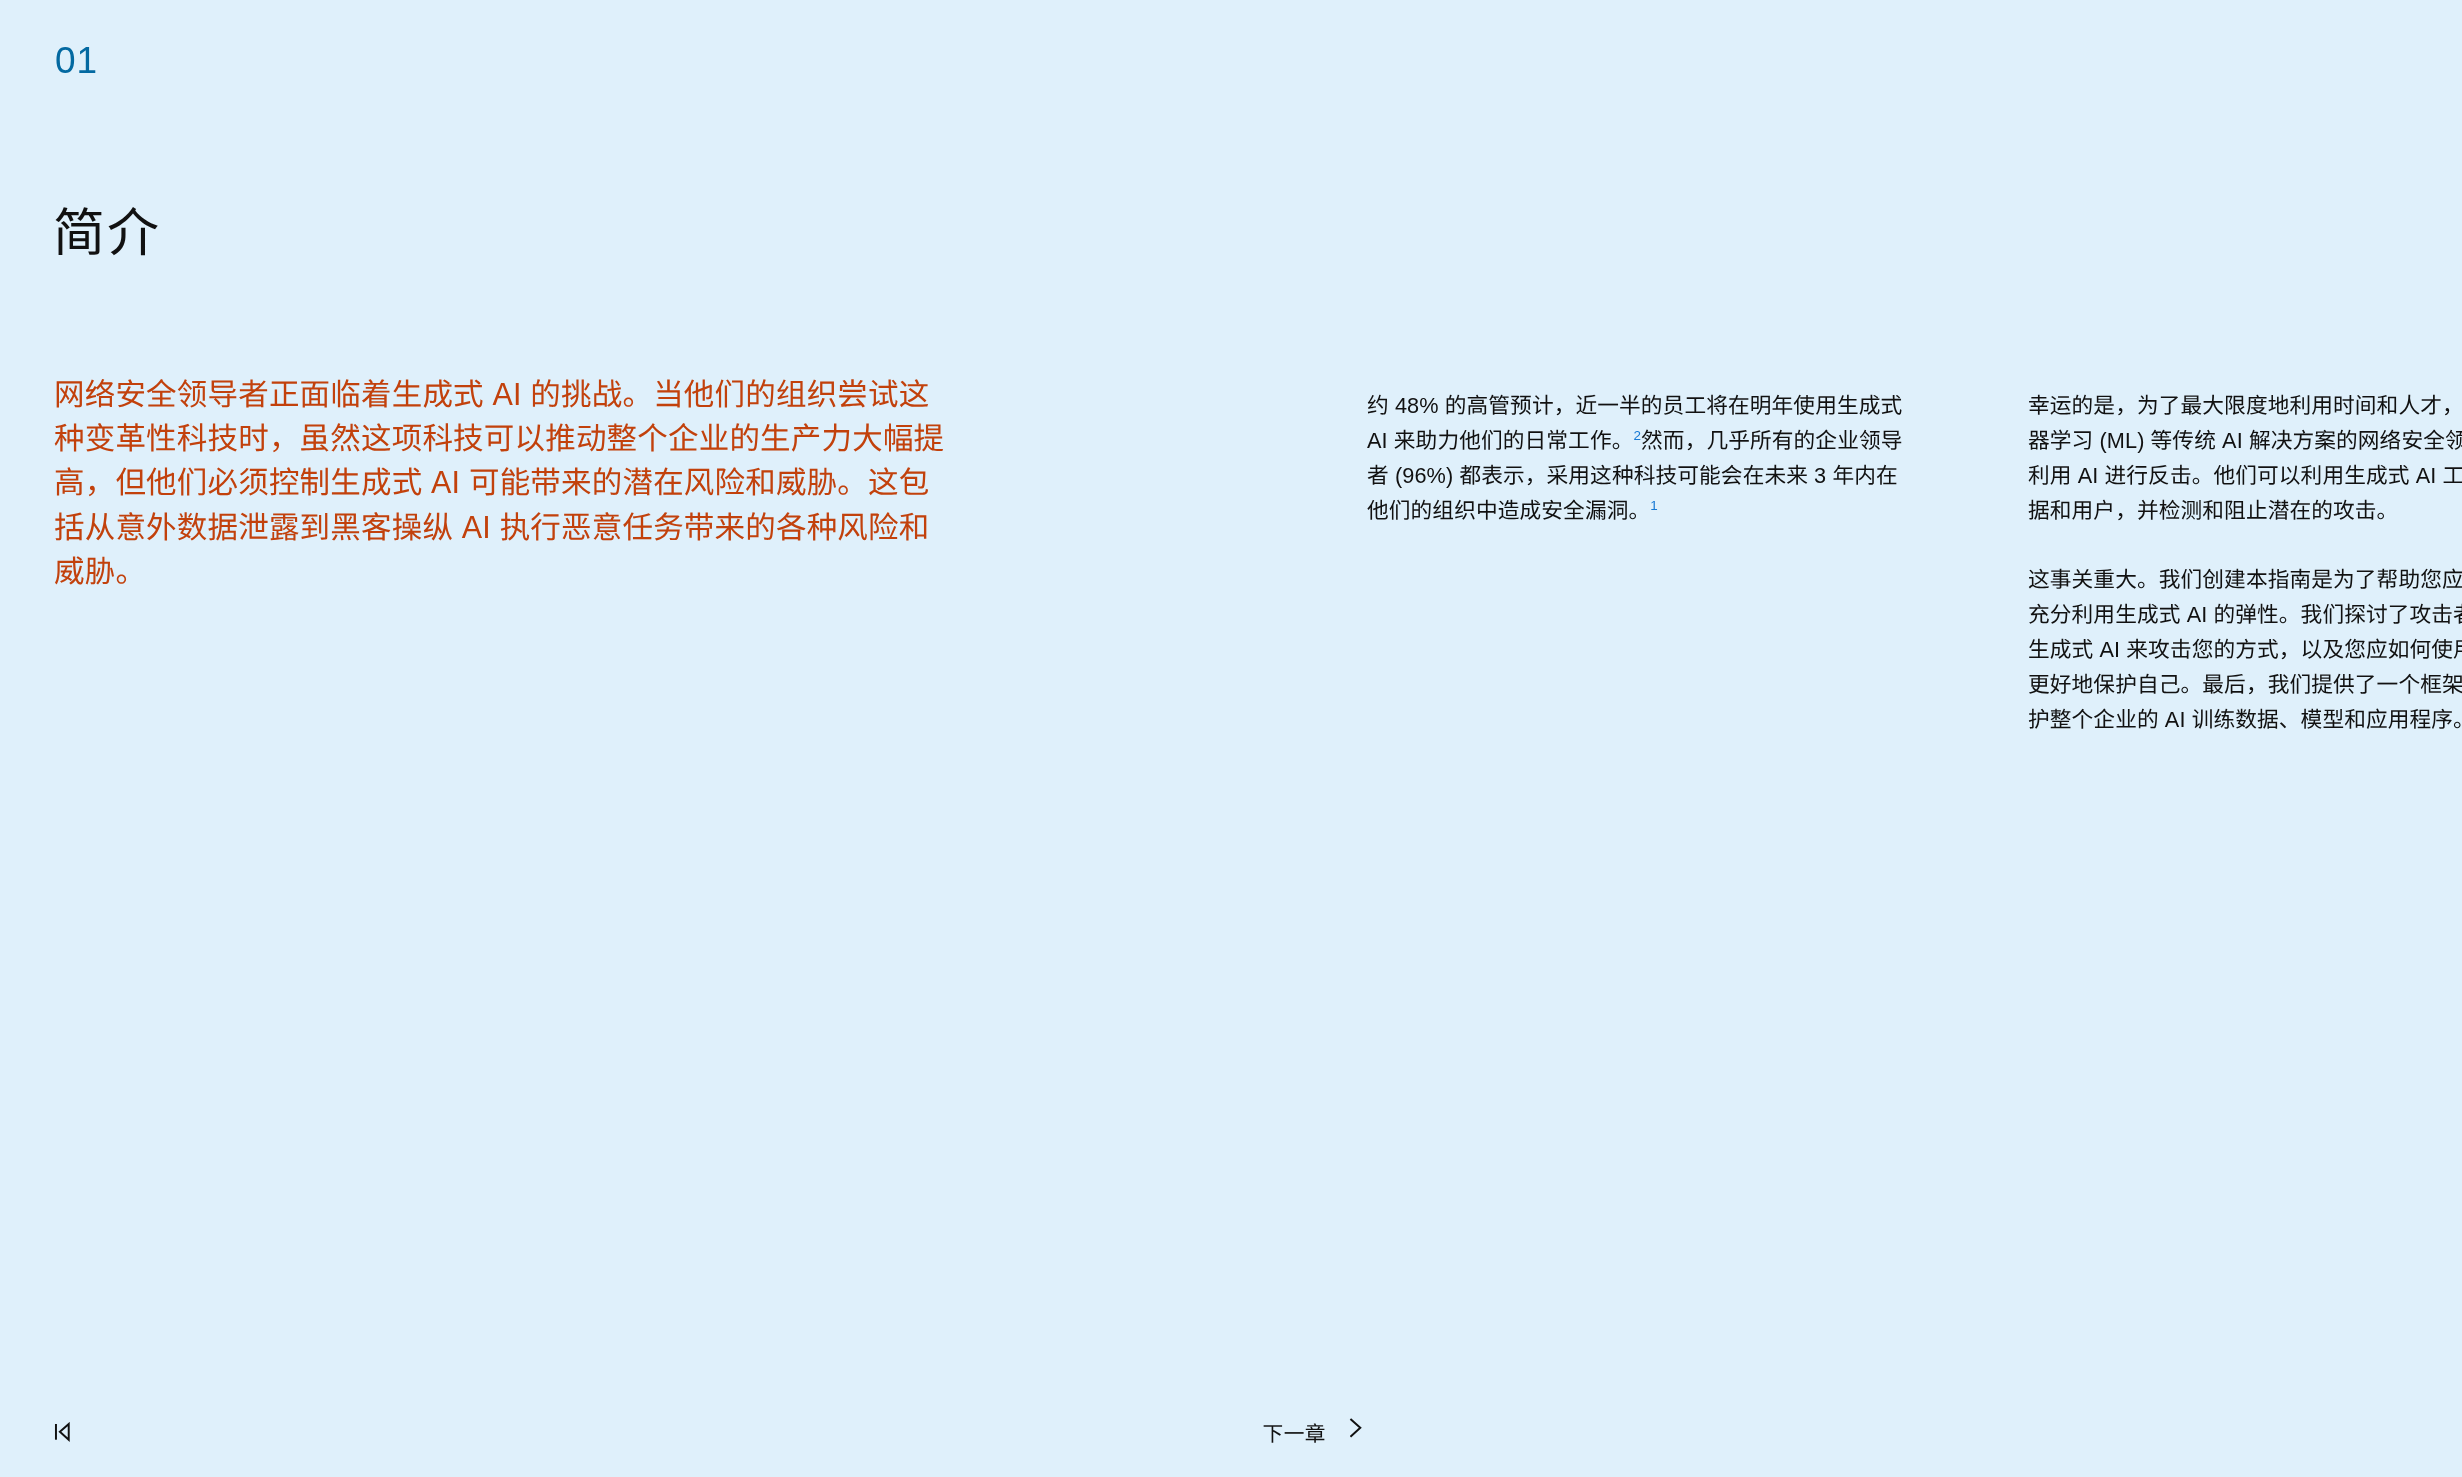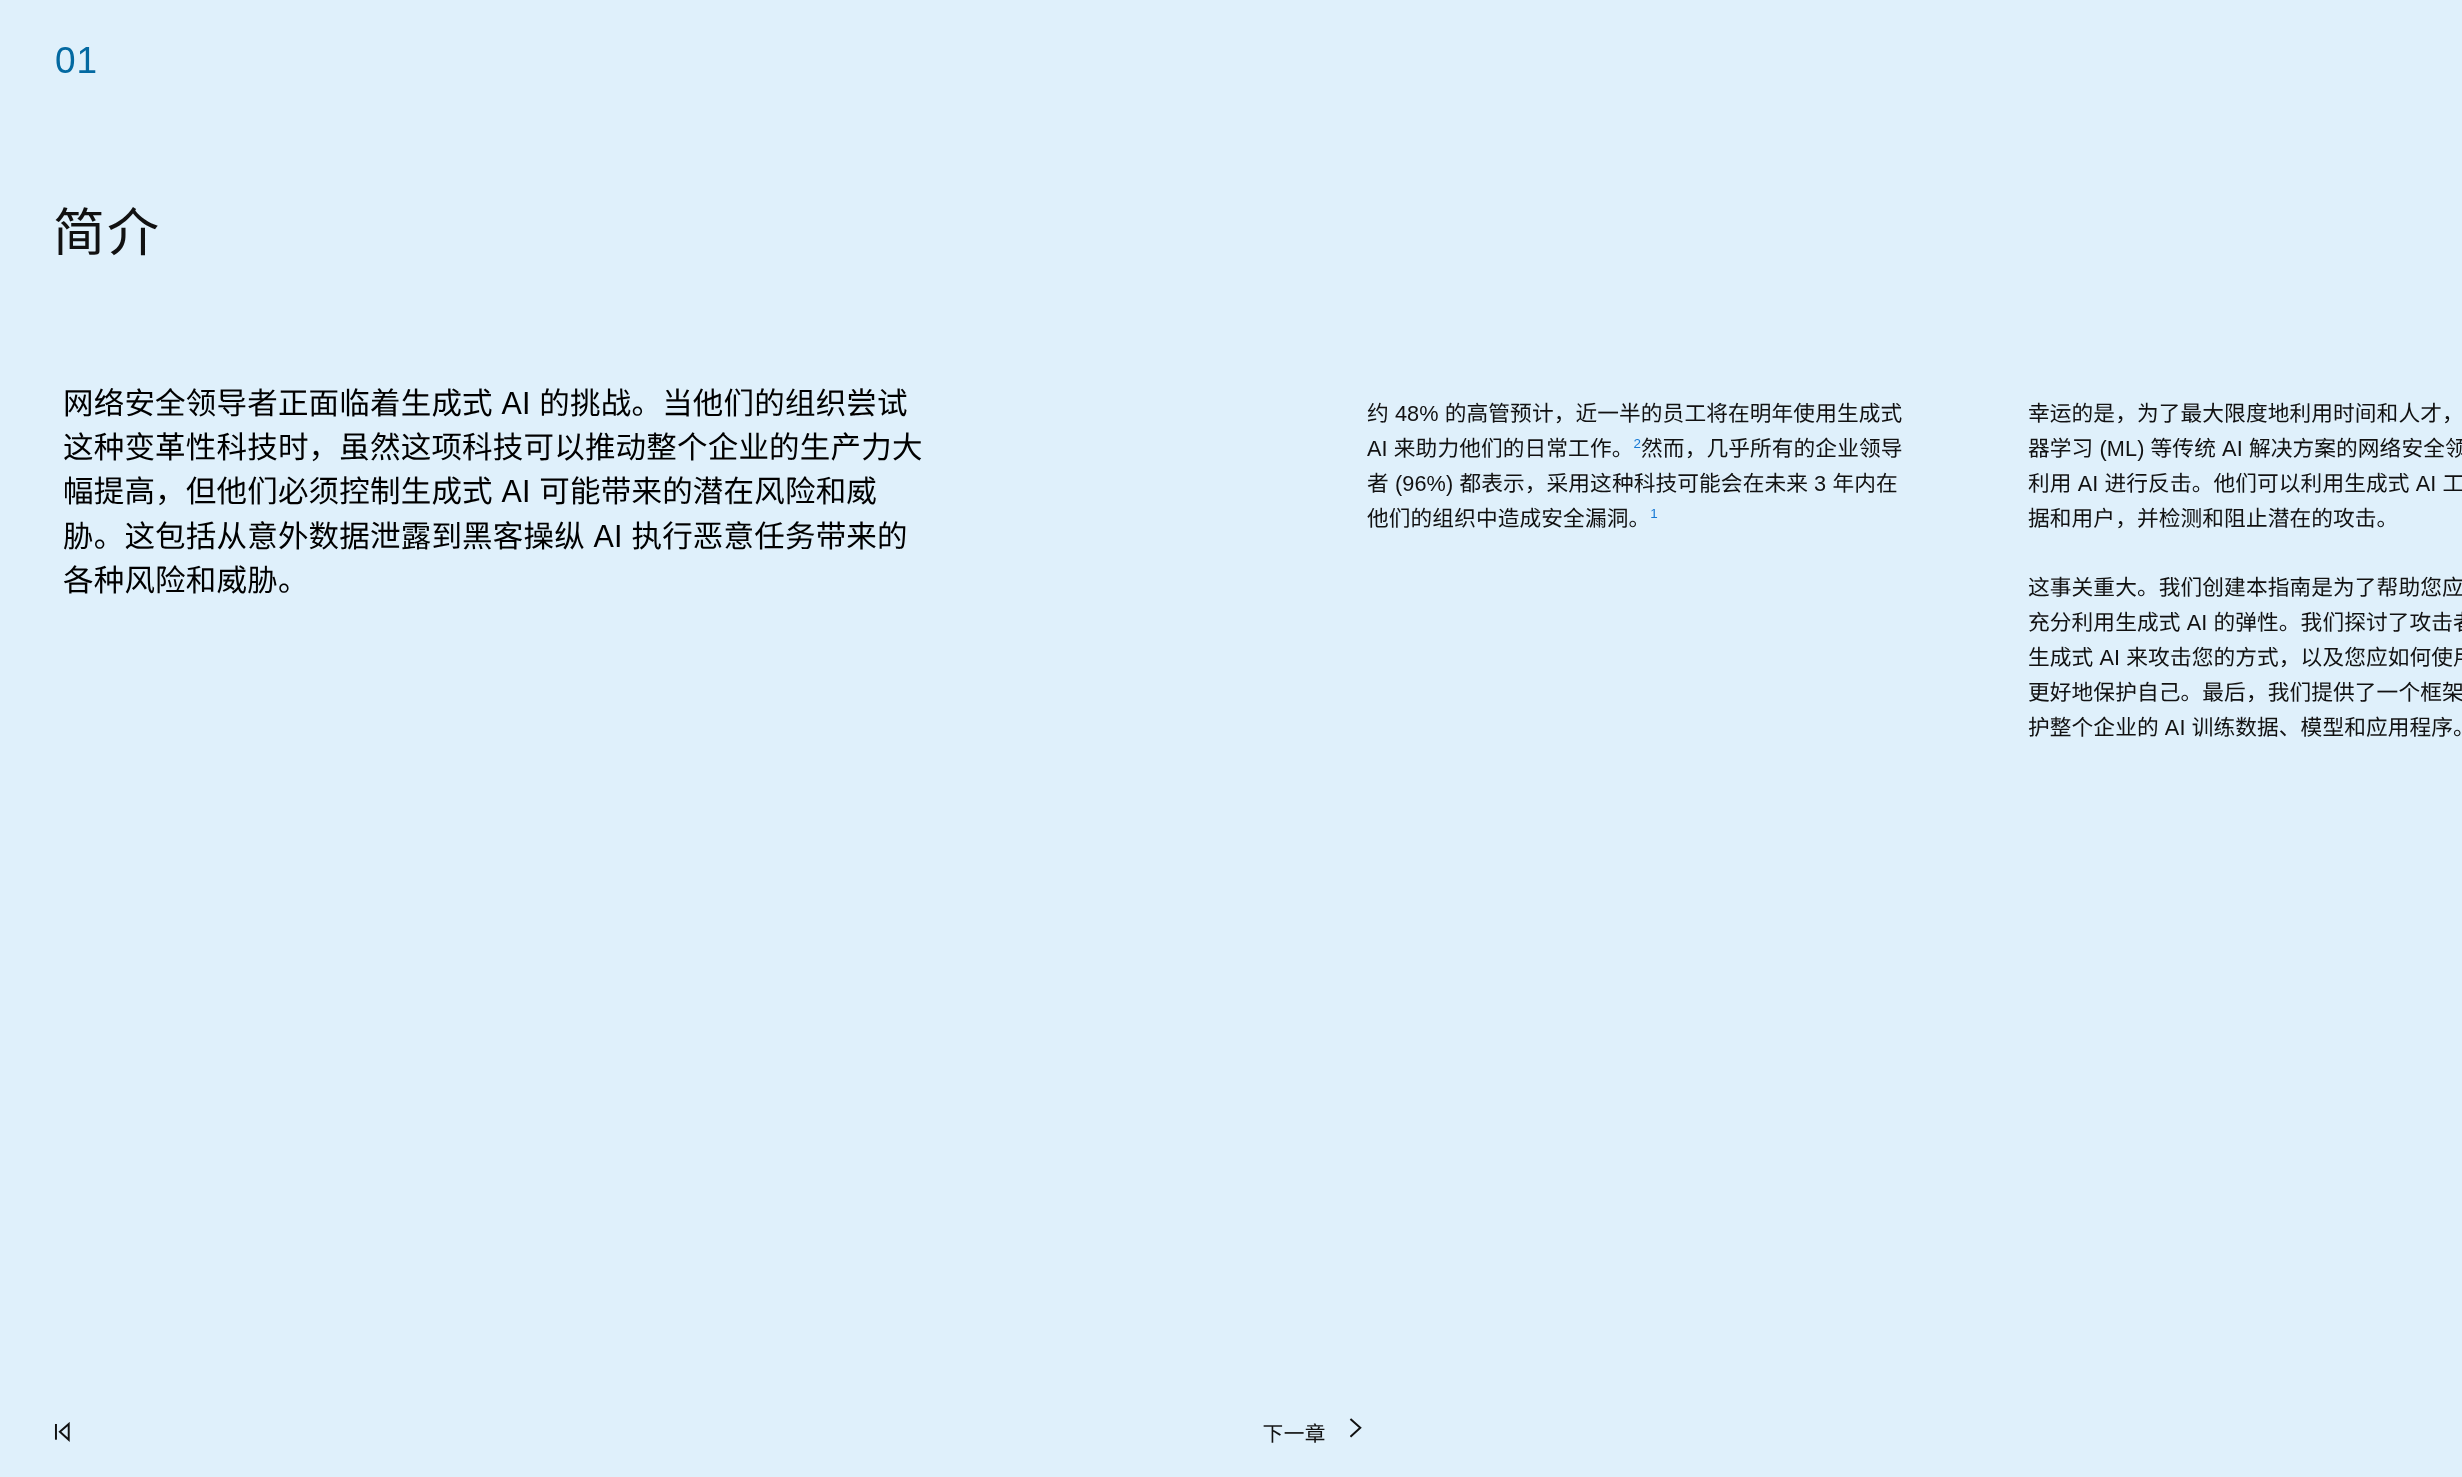--- a/index.html
+++ b/index.html
@@ -47,32 +47,32 @@
   }
 
   
   .lead-col {
     position: absolute;
     left: 54px;
     top: 372px;
     width: 891px;
   }
   .lead-col p {
-    margin: 9px;
+    margin: 0;
     font-size: 30.5px;
     line-height: 1.45;
-    color: #000000;
+    color: #c2410c;
     font-weight: 400;
     letter-spacing: 0.2px;
   }
 
   
   .body-col {
     position: absolute;
-    top: 396px;
+    top: 388px;
     width: 547px;
   }
   .col-2 { left: 1367px; }
   .col-3 { left: 2028px; }
 
   .body-col p {
     margin: 0 0 33px 0;
     font-size: 21.7px;
     line-height: 1.62;
     color: #111111;

